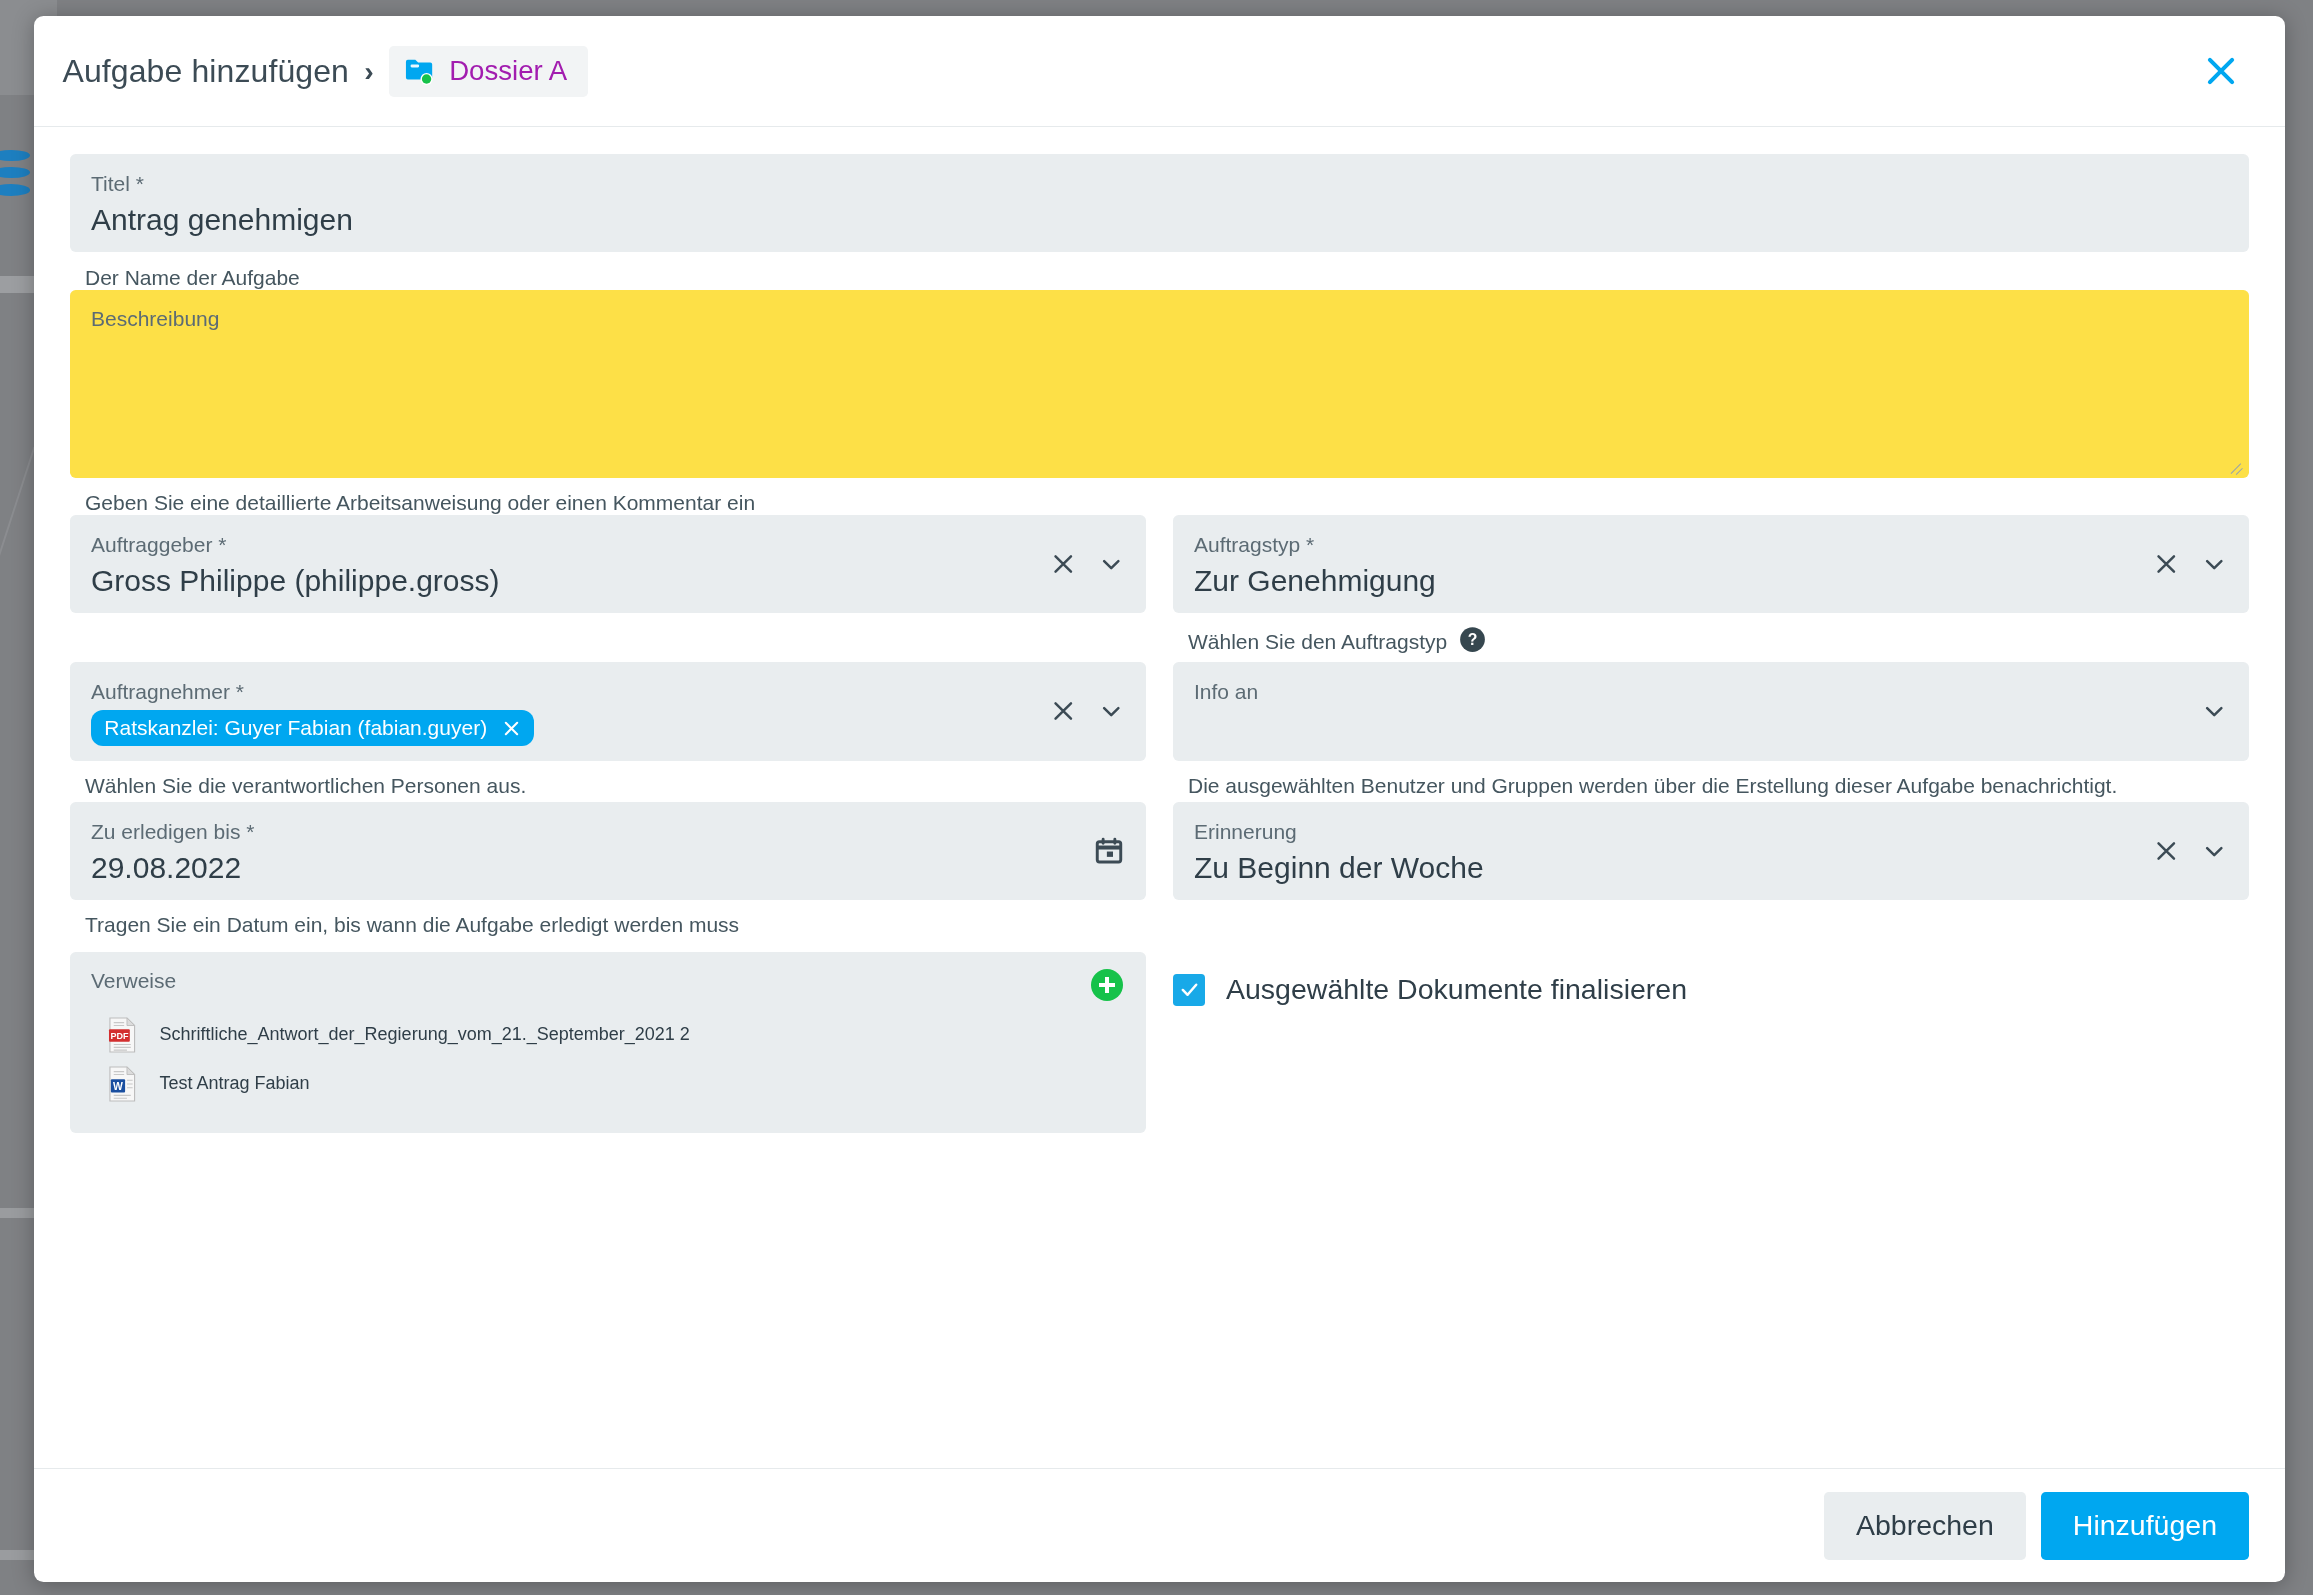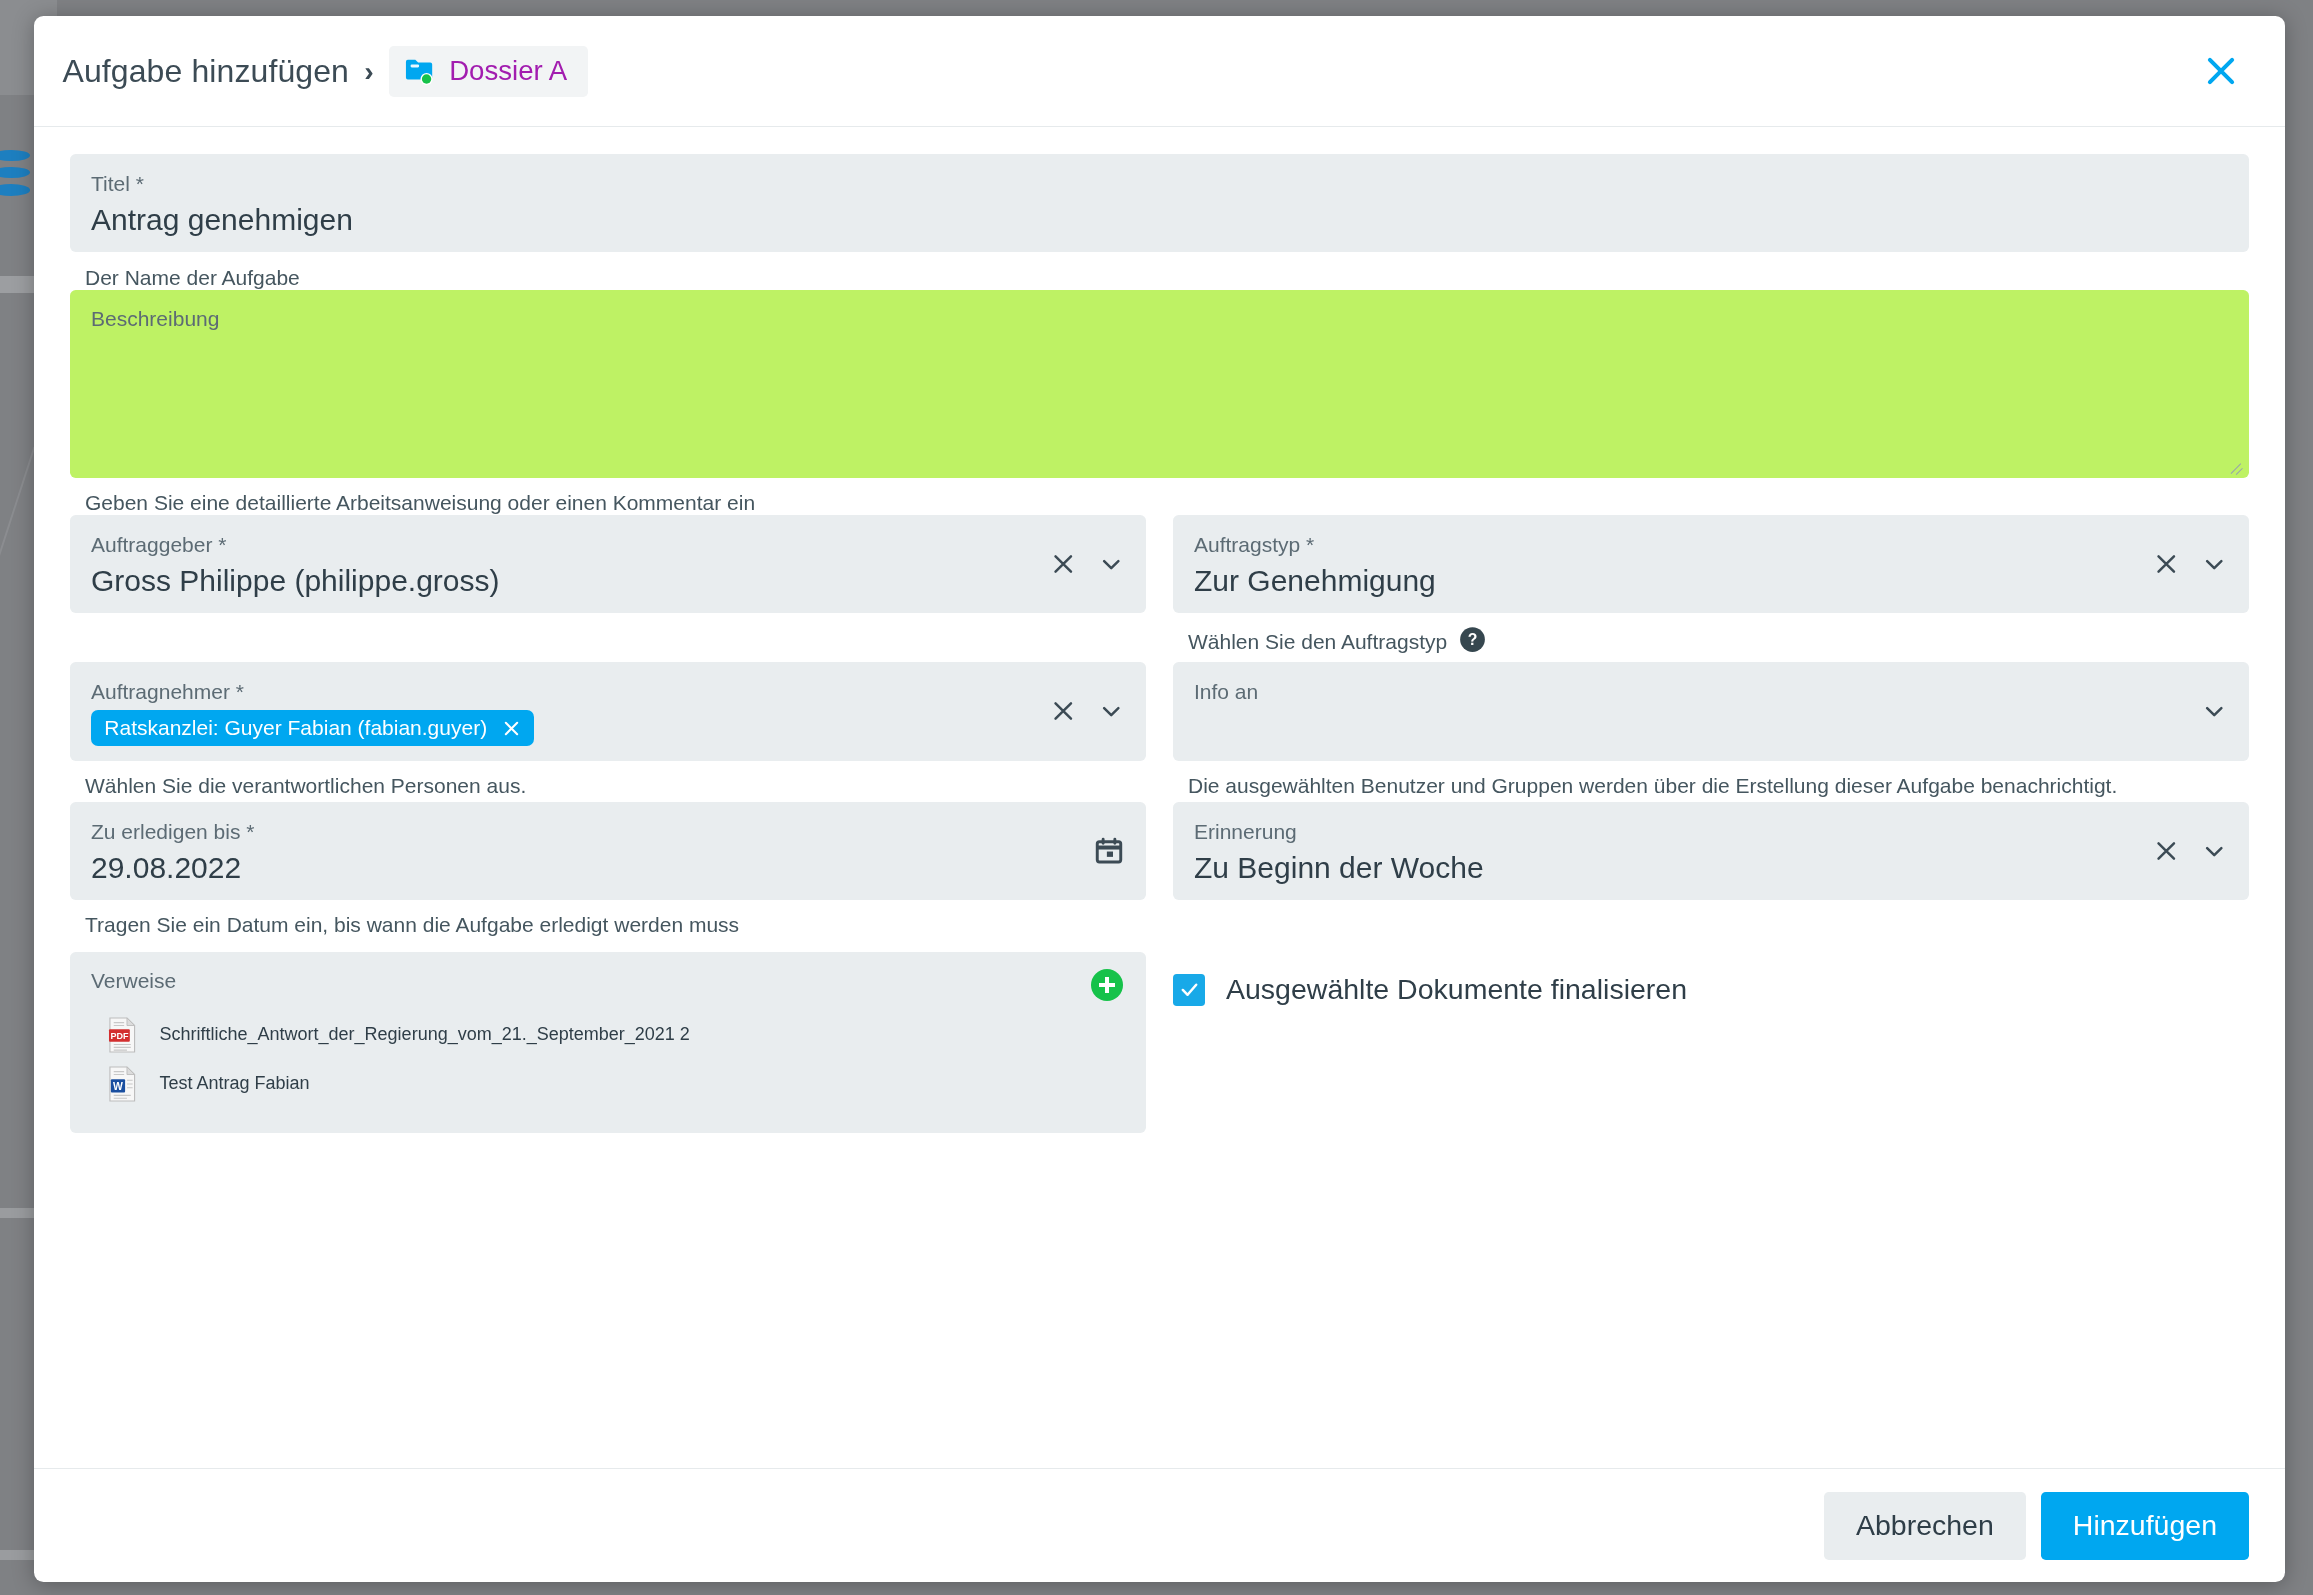--- a/index.html
+++ b/index.html
@@ -187,21 +187,21 @@
     display: flex;
     align-items: center;
     justify-content: center;
   }
 
   
   .title-field { min-height: 93px; }
 
   
   .desc-field {
-    background: #bef264;
+    background: #fde047;
     border-radius: 5.7px;
     position: relative;
     height: 188px;
     padding: 17px 21px;
   }
   .desc-label { font-size: 21px; color: #5c6b74; }
   .resize-grip {
     position: absolute;
     right: 5.7px; bottom: 4.8px;
     width: 15px; height: 15px;
@@ -218,21 +218,21 @@
   }
   .resize-grip:before { width: 14.3px; bottom: 3.8px; }
   .resize-grip:after  { width: 8.6px;  bottom: 0px; right: 0; }
 
   
   .tag {
     display: inline-flex;
     align-items: center;
     gap: 14px;
     background: #00a7f0;
-    border-radius: 7px;
+    border-radius: 12px;
     color: #ffffff;
     font-size: 21px;
     padding: 6.7px 11.4px 6.7px 13.3px;
     height: 36px;
   }
 
   
   .row-due .field { min-height: 88px; }
 
   

